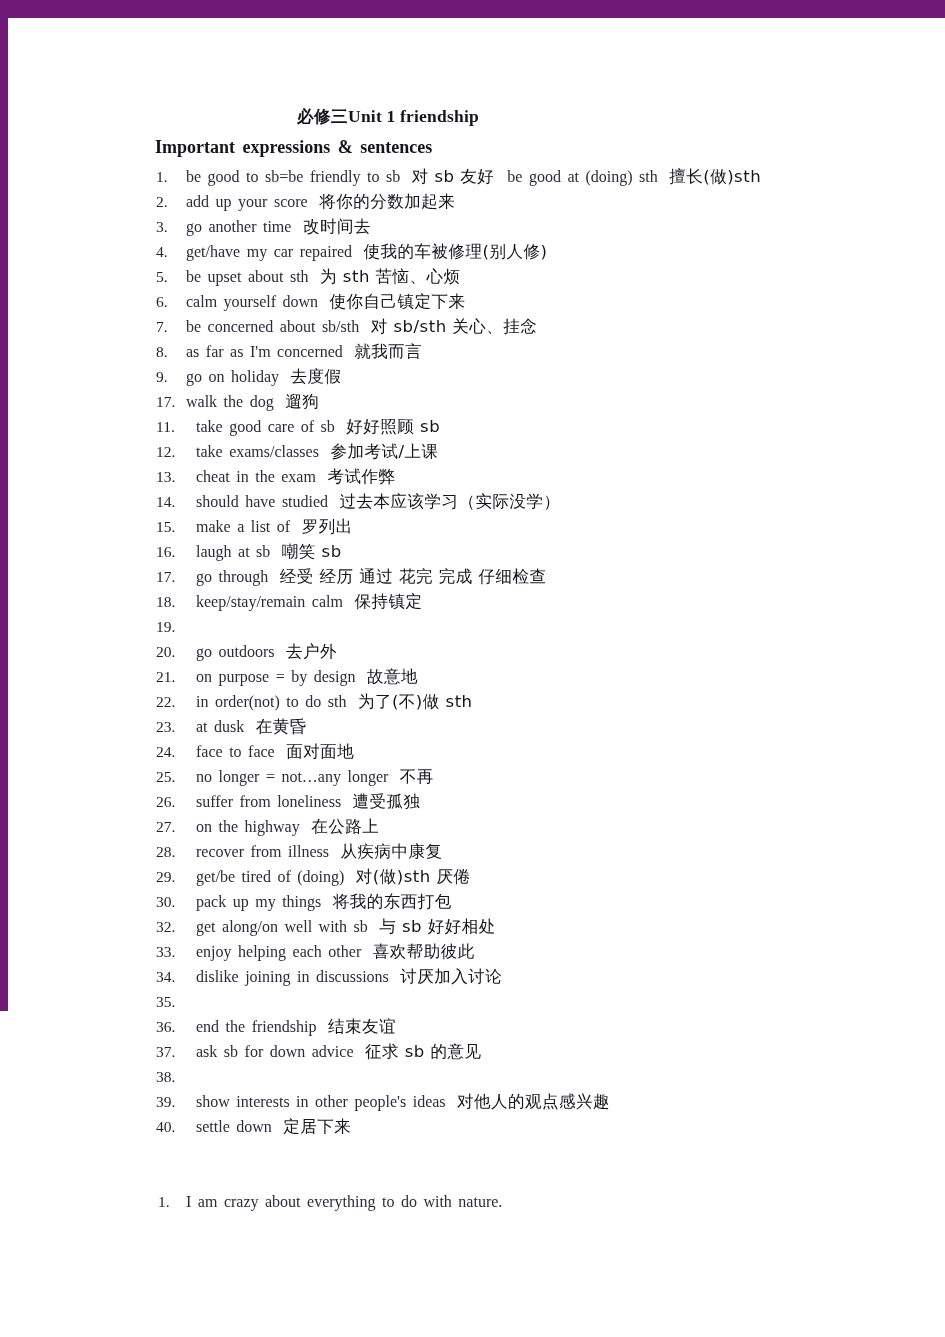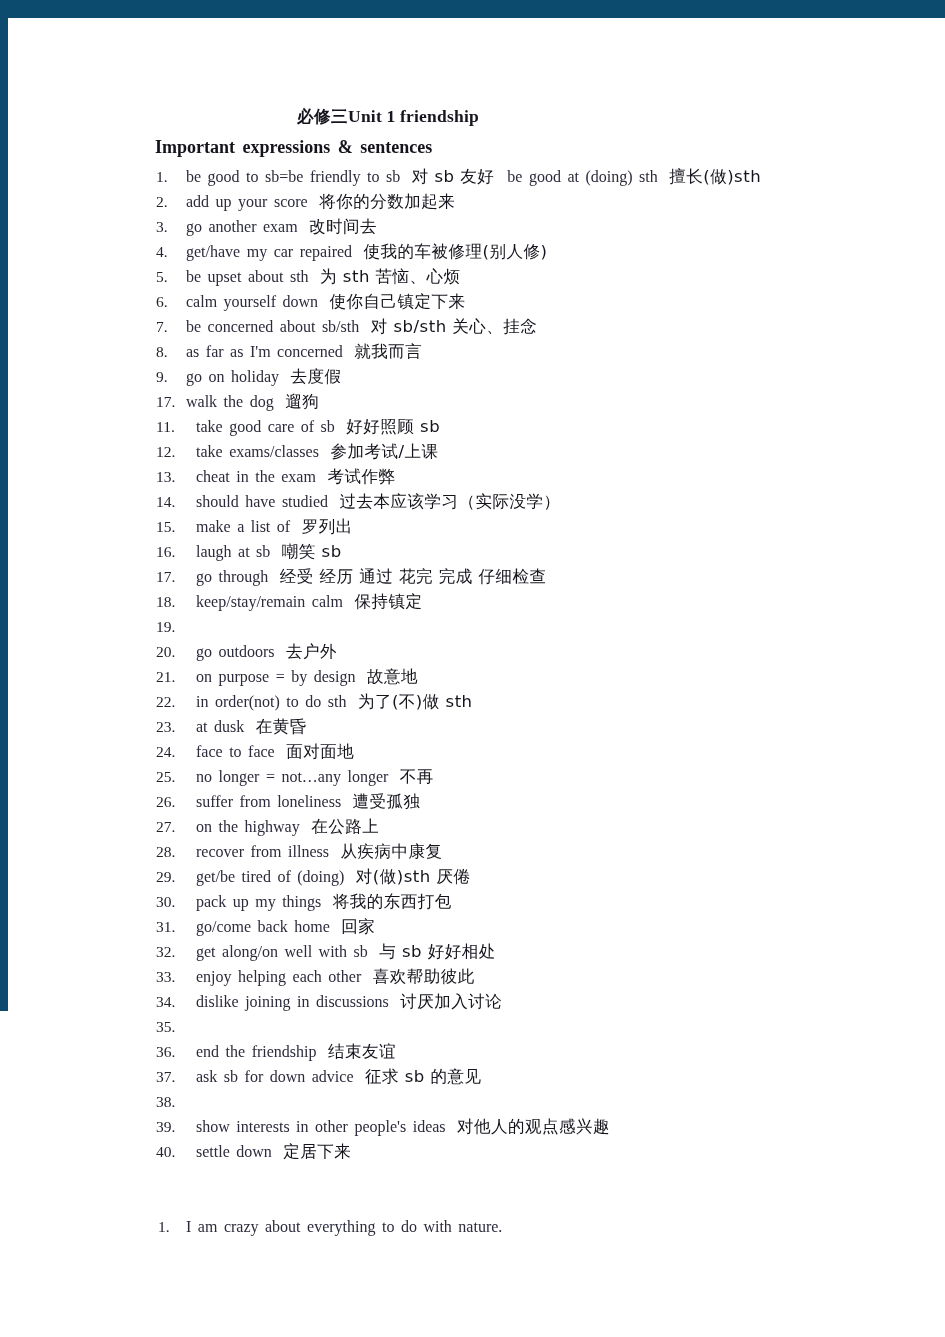--- a/index.html
+++ b/index.html
@@ -12,21 +12,21 @@
     height: 1337px;
     overflow: hidden;
     font-family: "Liberation Serif", "DejaVu Serif", serif;
   }
   
   #page-frame {
     position: absolute;
     left: 0; top: 0;
     width: 945px;
     height: 1011px;
-    background: #0c4a6e;
+    background: #701a75;
   }
   #page-sheet {
     position: absolute;
     left: 8px;
     top: 18px;
     width: 937px;
     height: 1319px;
     background: #ffffff;
   }
   #content {
@@ -126,21 +126,21 @@
           <div class="item narrow">
             <span class="num">1.</span>
             <span class="body"><span>be good to sb=be friendly to sb</span><span class="cn">&nbsp;&nbsp;对 sb 友好</span><span>&nbsp;&nbsp;be good at (doing) sth</span><span class="cn">&nbsp;&nbsp;擅长(做)sth</span></span>
           </div>
           <div class="item narrow">
             <span class="num">2.</span>
             <span class="body"><span>add up your score</span><span class="cn">&nbsp;&nbsp;将你的分数加起来</span></span>
           </div>
           <div class="item narrow">
             <span class="num">3.</span>
-            <span class="body"><span>go another exam</span><span class="cn">&nbsp;&nbsp;改时间去</span></span>
+            <span class="body"><span>go another time</span><span class="cn">&nbsp;&nbsp;改时间去</span></span>
           </div>
           <div class="item narrow">
             <span class="num">4.</span>
             <span class="body"><span>get/have my car repaired</span><span class="cn">&nbsp;&nbsp;使我的车被修理(别人修)</span></span>
           </div>
           <div class="item narrow">
             <span class="num">5.</span>
             <span class="body"><span>be upset about sth</span><span class="cn">&nbsp;&nbsp;为 sth 苦恼、心烦</span></span>
           </div>
           <div class="item narrow">
@@ -234,24 +234,20 @@
             <span class="num">28.</span>
             <span class="body"><span>recover from illness</span><span class="cn">&nbsp;&nbsp;从疾病中康复</span></span>
           </div>
           <div class="item wide">
             <span class="num">29.</span>
             <span class="body"><span>get/be tired of (doing)</span><span class="cn">&nbsp;&nbsp;对(做)sth 厌倦</span></span>
           </div>
           <div class="item wide">
             <span class="num">30.</span>
             <span class="body"><span>pack up my things</span><span class="cn">&nbsp;&nbsp;将我的东西打包</span></span>
-          </div>
-          <div class="item wide">
-            <span class="num">31.</span>
-            <span class="body"><span>go/come back home</span><span class="cn">&nbsp;&nbsp;回家</span></span>
           </div>
           <div class="item wide">
             <span class="num">32.</span>
             <span class="body"><span>get along/on well with sb</span><span class="cn">&nbsp;&nbsp;与 sb 好好相处</span></span>
           </div>
           <div class="item wide">
             <span class="num">33.</span>
             <span class="body"><span>enjoy helping each other</span><span class="cn">&nbsp;&nbsp;喜欢帮助彼此</span></span>
           </div>
           <div class="item wide">

